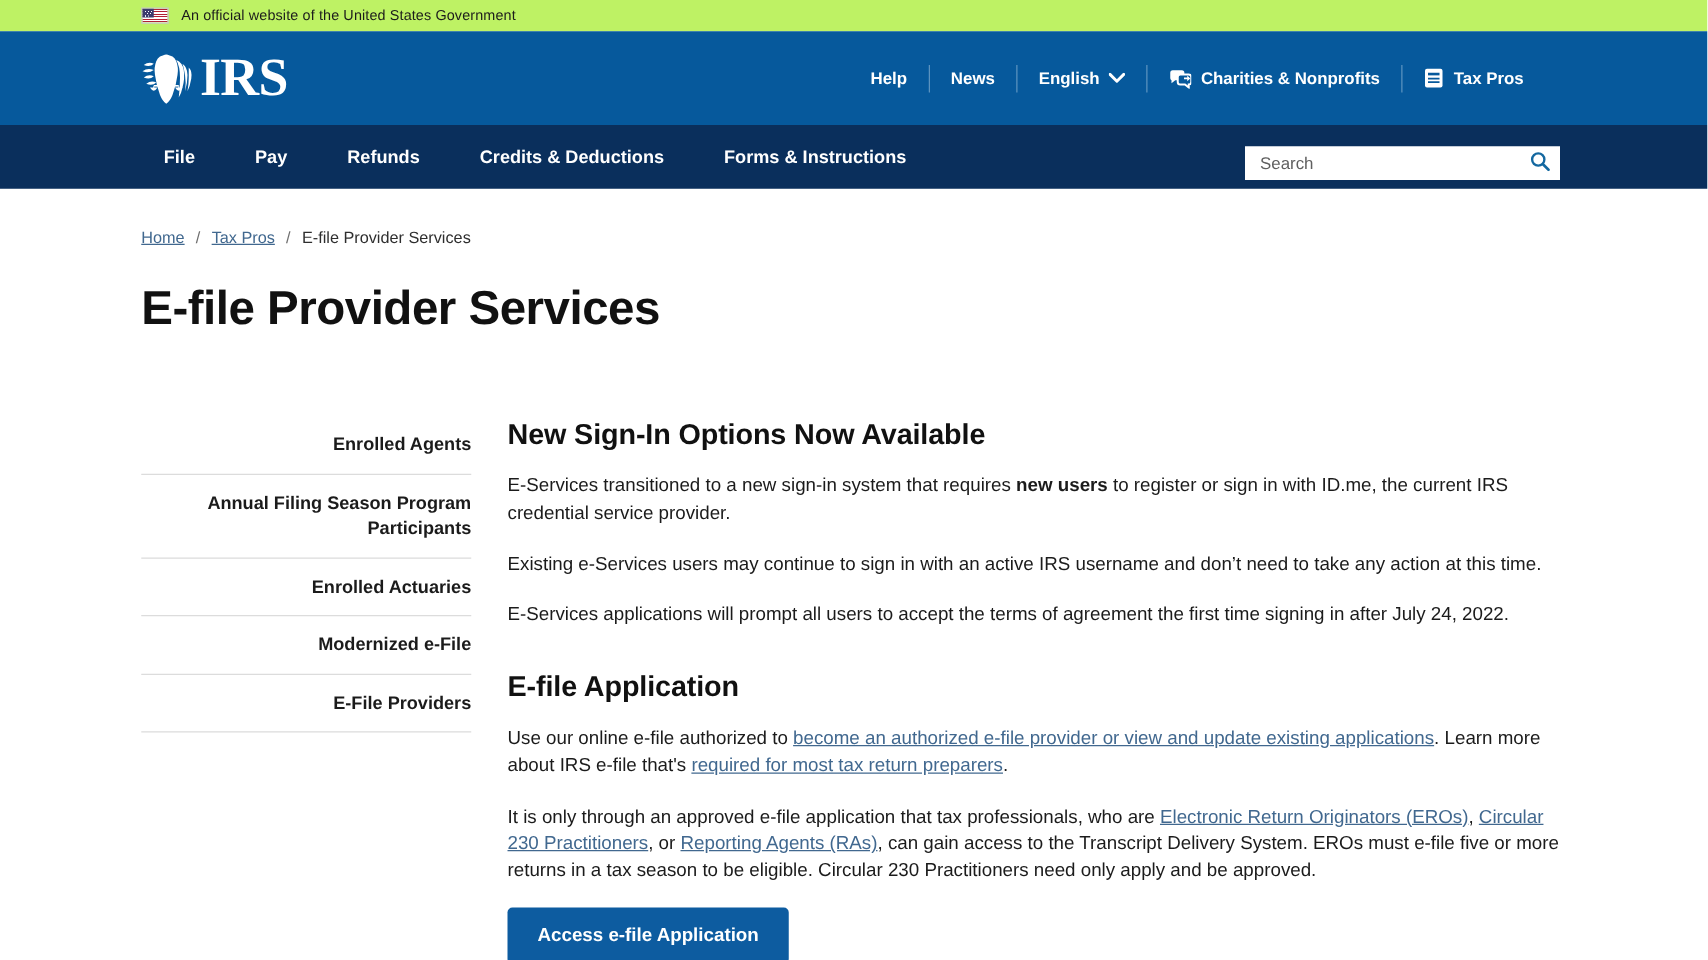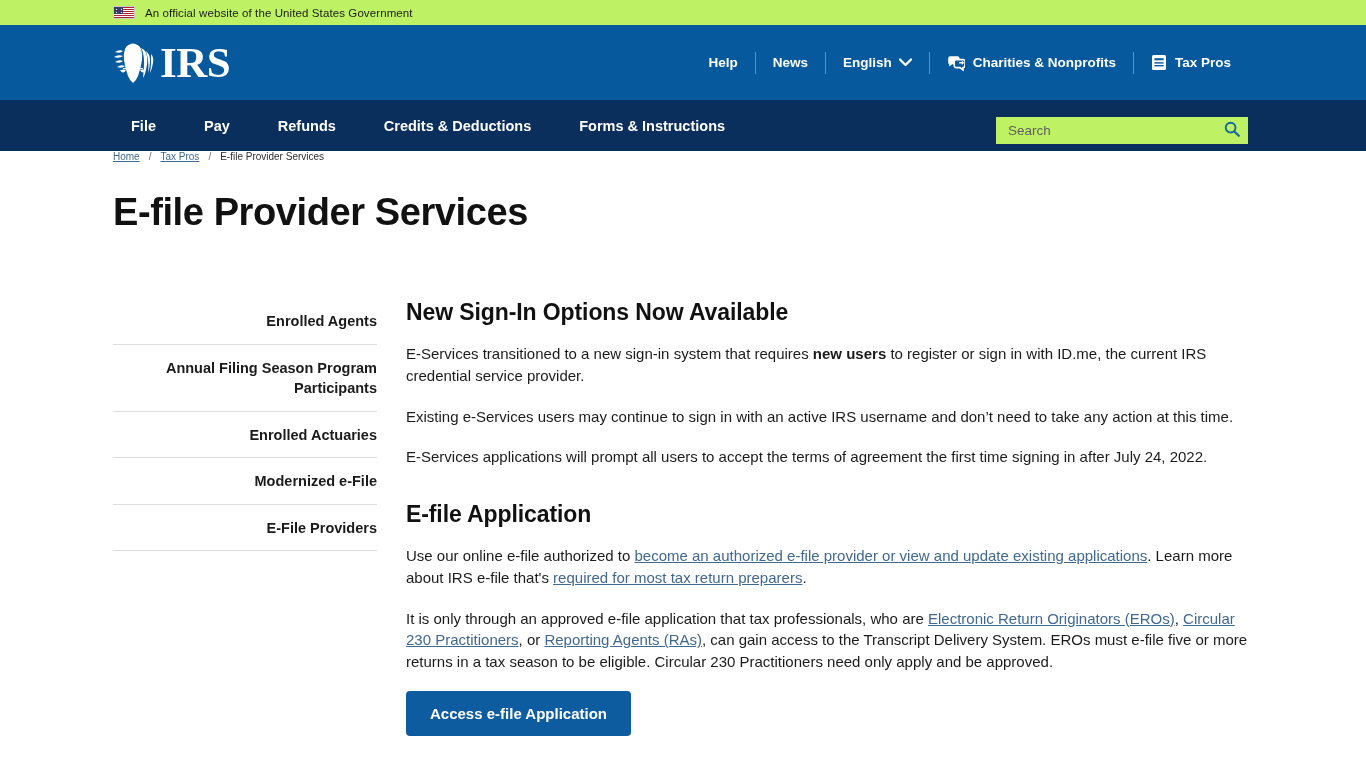--- a/index.html
+++ b/index.html
@@ -86,21 +86,21 @@
     font-size: 43px;
     font-weight: 700;
     color: #ffffff;
     letter-spacing: -0.5px;
     line-height: 1;
     margin-left: 1px;
   }
 
   .util-nav {
     position: absolute;
-    right: 118px;
+    right: 130px;
     top: 0;
     height: 75px;
     display: flex;
     align-items: center;
     gap: 0;
   }
   .util-item {
     display: flex;
     align-items: center;
     color: #ffffff;
@@ -141,21 +141,21 @@
     white-space: nowrap;
   }
   .main-nav-item:first-child { padding-left: 18px; }
 
   .search-wrap {
     position: absolute;
     right: 118px;
     top: 17px;
     width: 252px;
     height: 27px;
-    background: #bef264;
+    background: #ffffff;
     display: flex;
     align-items: center;
     padding: 0 8px 0 10px;
   }
   .search-input {
     border: none;
     outline: none;
     flex: 1;
     font-family: "Liberation Sans", sans-serif;
     font-size: 13.5px;
@@ -171,21 +171,22 @@
     display: flex;
     align-items: center;
   }
 
   
   .page {
     padding-left: 113px;
     padding-right: 108px;
   }
   .breadcrumb {
-    font-size: 10px;
+    margin-top: 31px;
+    font-size: 13px;
     color: #2e2e2e;
     display: flex;
     align-items: center;
     gap: 0;
   }
   .crumb-link {
     color: #41688f;
     text-decoration: underline;
     cursor: pointer;
   }

